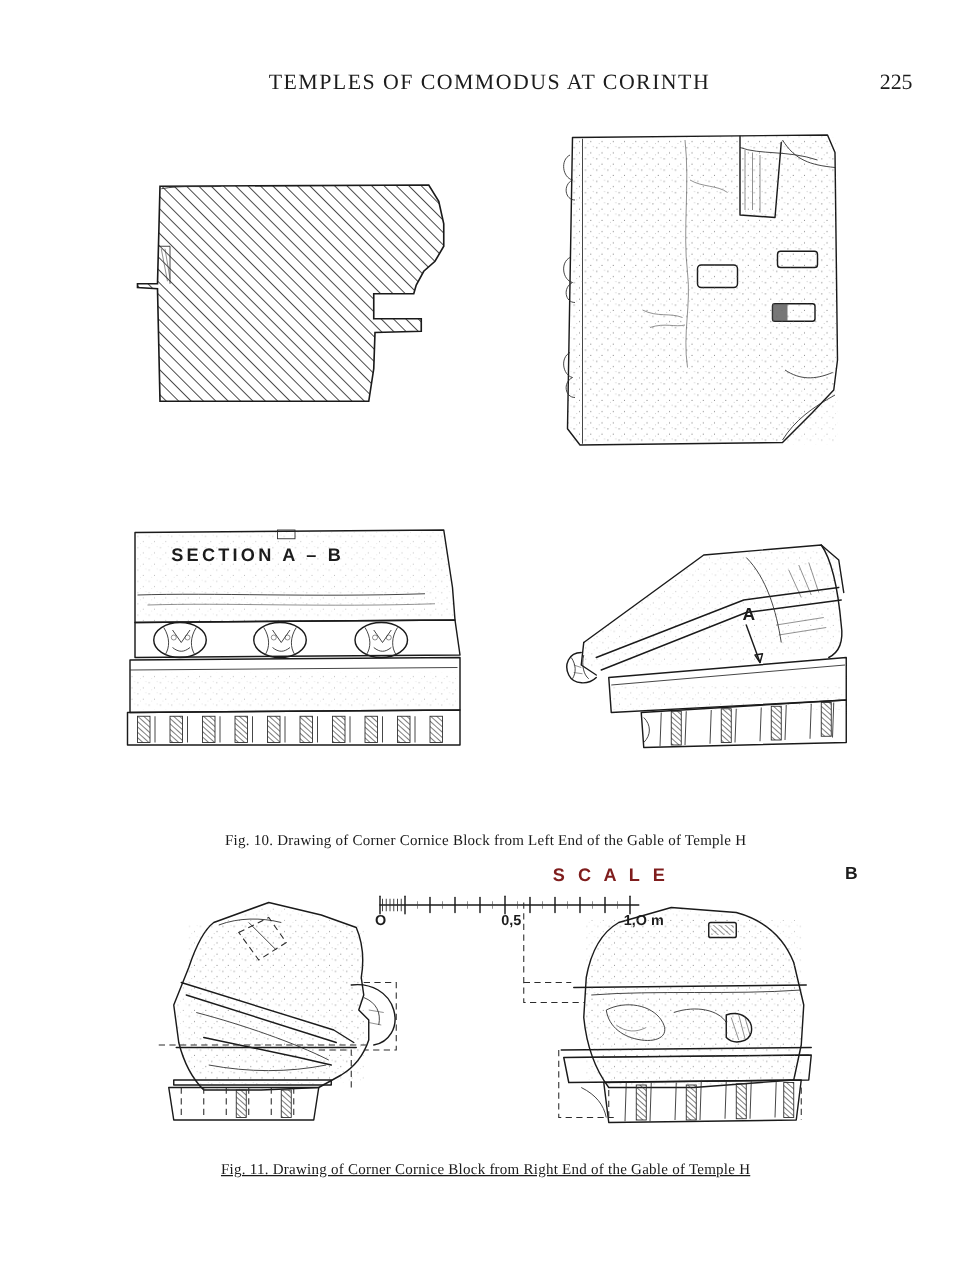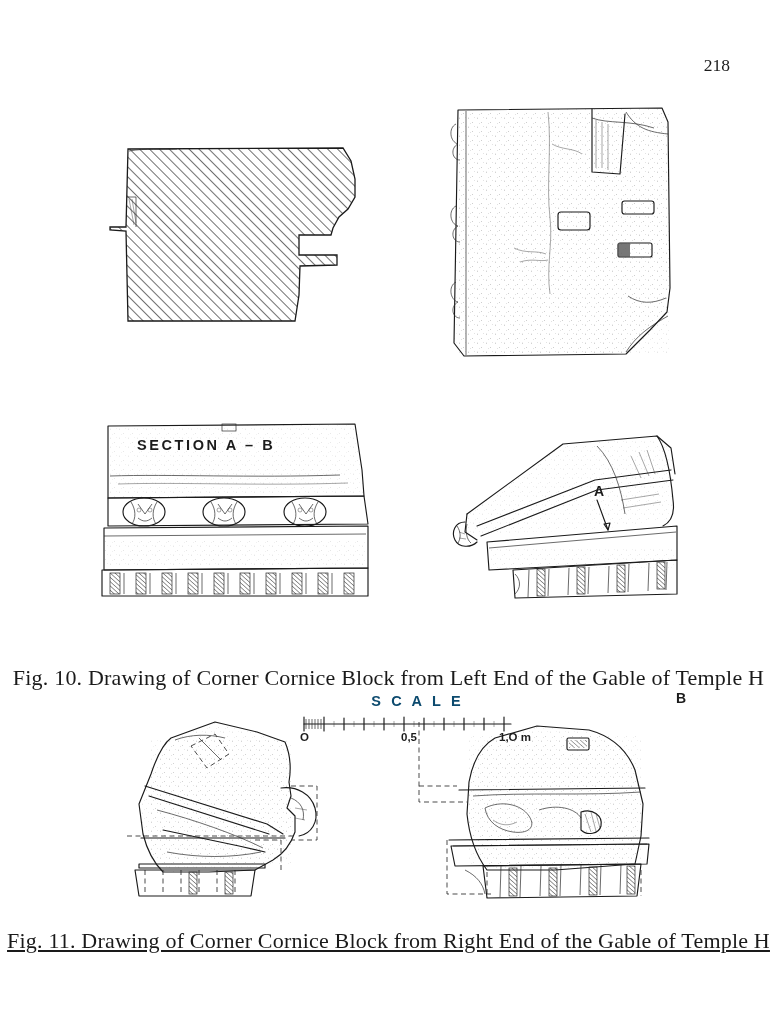--- a/index.html
+++ b/index.html
@@ -45,21 +45,21 @@
   
   .figure-block { position: absolute; left: 0; width: 777px; }
   #figure-10 { top: 90px;  height: 600px; }
   #figure-11 { top: 700px; height: 260px; }
 
   .figure-caption {
     position: absolute;
     left: 0;
     width: 777px;
     text-align: center;
-    font-size: 22px;
+    font-size: 12px;
     color: #1a1a1a;
     letter-spacing: 0.2px;
   }
   #caption-10 { top: 575px; }
   #caption-11 { top: 228px; text-decoration: underline; }
 
   .plate { position: absolute; }
 
   svg { display: block; overflow: visible; }
   .ink      { stroke: #1a1a1a; fill: none; stroke-width: 1.15; stroke-linejoin: round; stroke-linecap: round; }
@@ -99,47 +99,48 @@
 
   
   .scale-bar { position: absolute; }
   #scale-bar-10 { left: 300px; top: 603px; width: 235px; }
   #scale-bar-11 { left: 253px; top: 892px; width: 215px; }
 
   #scale-title-10 {
     position: absolute;
     left: 0; top: 0;
     width: 235px;
-    text-align: center;
+    text-align: right;
     font-family: "Liberation Sans", sans-serif;
     font-size: 14.5px;
     font-weight: 700;
     letter-spacing: 3.2px;
-    color: #0c4a6e;
+    color: #7f1d1d;
   }
   .scale-ruler { position: absolute; left: 0; }
   #ruler-10 { top: 22px; }
 
   .scale-tick-label {
     position: absolute;
     font-family: "Liberation Sans", sans-serif;
     font-size: 11.5px;
     font-weight: 700;
     color: #1c1c1c;
     white-space: nowrap;
   }
   #sc10-l0   { left: 0px;    top: 38px; }
   #sc10-lmid { left: 101px;  top: 38px; text-align: center; }
   #sc10-lmax { left: 199px;  top: 38px; }
 </style>
 </head>
 <body>
 
 <div id="running-header">
-  <div id="page-number">218</div>
+  <div id="header-title">TEMPLES OF COMMODUS AT CORINTH</div>
+  <div id="page-number">225</div>
 </div>
 
 <div id="figure-10" class="figure-block">
 
   <div class="plate" style="left:105px; top:45px;">
     <svg width="260" height="200" viewBox="0 0 260 200" aria-label="section a b">
       <defs>
         <pattern id="hatch45" width="7" height="7" patternUnits="userSpaceOnUse" patternTransform="rotate(-45)">
           <line x1="0" y1="0" x2="0" y2="7" stroke="#1a1a1a" stroke-width="1.25"></line>
         </pattern>

